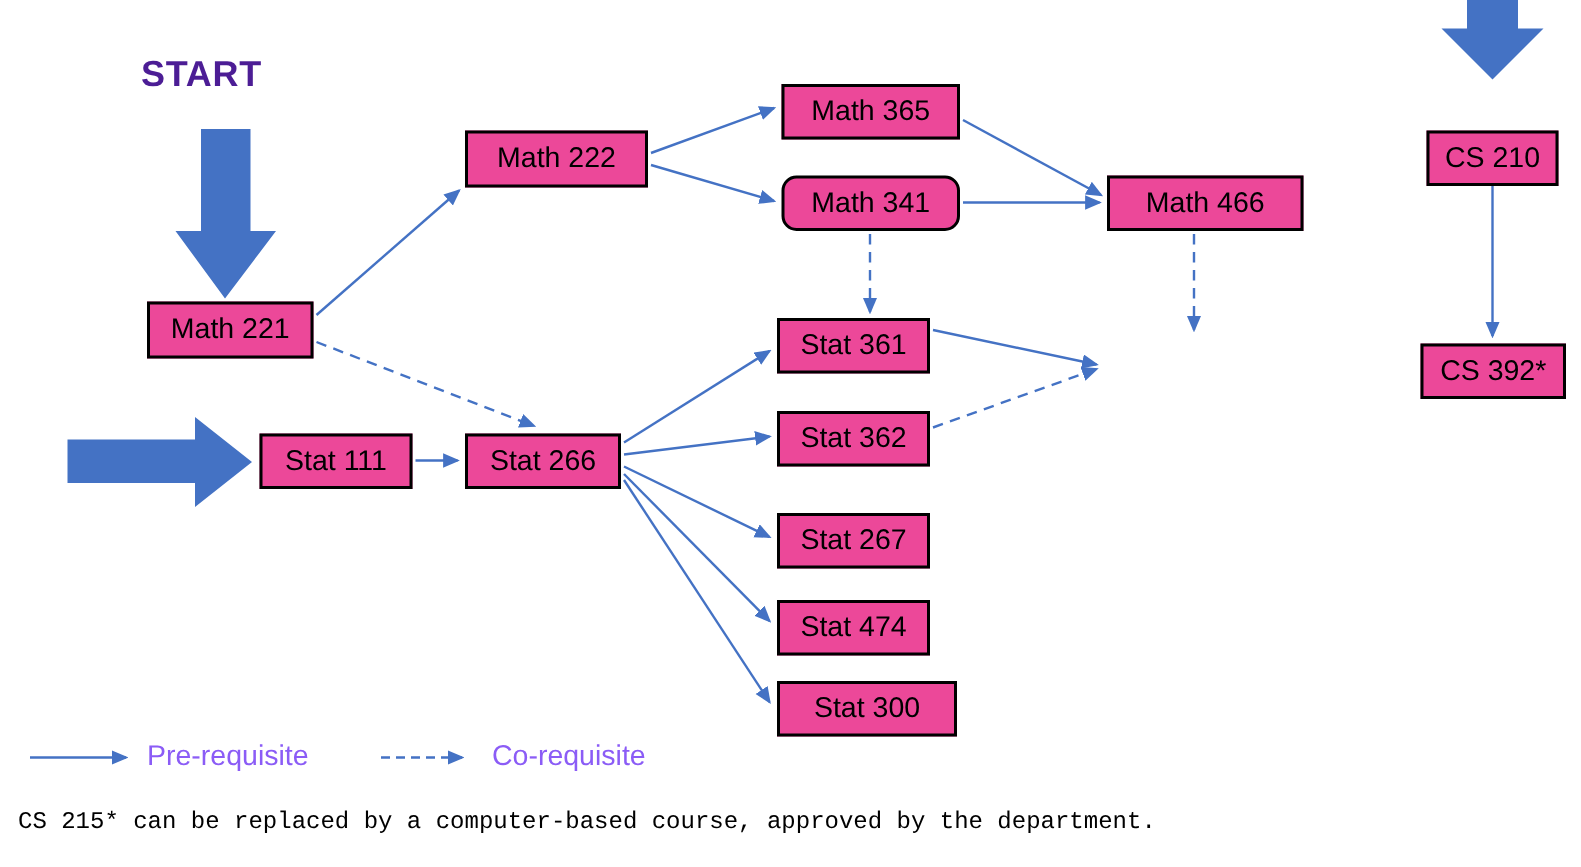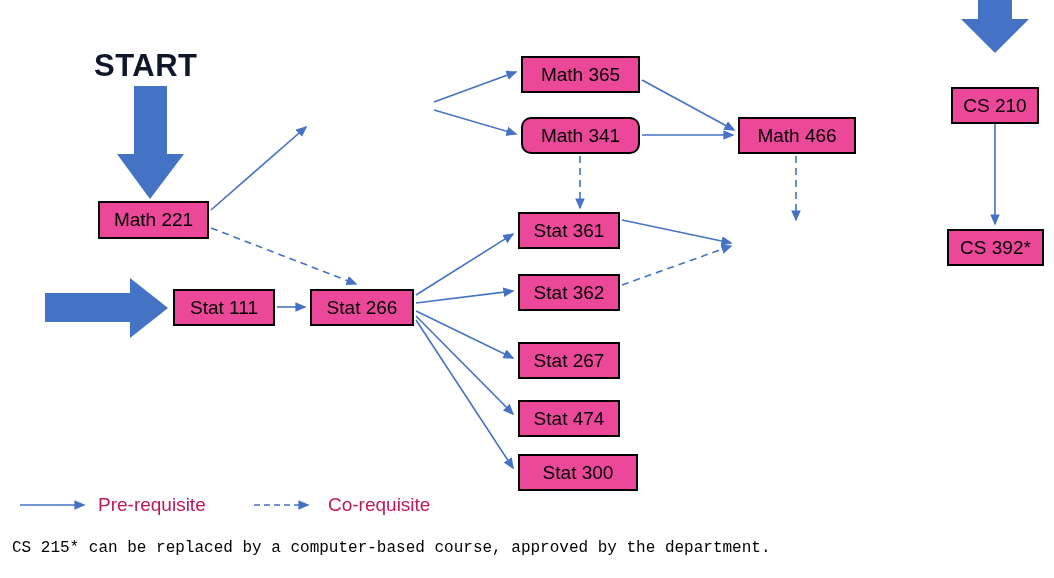--- a/index.html
+++ b/index.html
@@ -28,48 +28,47 @@
     align-items: center;
     justify-content: center;
     font-size: 19px;
     font-family: "Liberation Sans", sans-serif;
     letter-spacing: 0px;
     white-space: nowrap;
     z-index: 3;
   }
   .start-label {
     position: absolute;
-    font-size: 31px;
+    font-size: 24px;
     font-weight: bold;
-    color: #0f172a;
+    color: #4c1d95;
     font-family: "Liberation Sans", sans-serif;
     letter-spacing: 0.5px;
     z-index: 3;
-    margin-top: 12px;
   }
   svg.edges {
     position: absolute;
     left: 0;
     top: 0;
     width: 1054px;
     height: 578px;
     z-index: 1;
   }
   svg.blockarrows {
     position: absolute;
     left: 0;
     top: 0;
     width: 1054px;
     height: 578px;
     z-index: 2;
   }
   .legend-label {
     position: absolute;
     font-size: 19px;
-    color: #be185d;
+    color: #8b5cf6;
     font-family: "Liberation Sans", sans-serif;
     white-space: nowrap;
     z-index: 3;
   }
   .footnote {
     position: absolute;
     font-size: 16px;
     color: #000000;
     font-family: Liberation Mono, monospace;
     white-space: nowrap;
@@ -140,23 +139,24 @@
     <polygon fill="#4472C4" points="134,86 167,86 167,154 184,154 150,199 117,154 134,154"></polygon>
 
     <polygon fill="#4472C4" points="45,293 130,293 130,278 168,308 130,338 130,322 45,322"></polygon>
 
     <polygon fill="#4472C4" points="978,0 1012,0 1012,19 1029,19 995,53 961,19 978,19"></polygon>
   </svg>
 
   <div class="start-label" style="left:94px; top:36px;">START</div>
 
   <div class="node" style="left:98px;  top:201px; width:111px; height:38px;">Math 221</div>
+  <div class="node" style="left:310px; top:87px;  width:122px; height:38px;">Math 222</div>
   <div class="node" style="left:521px; top:56px;  width:119px; height:37px;">Math 365</div>
   <div class="node" style="left:521px; top:117px; width:119px; height:37px;border-radius:10px;">Math 341</div>
-  <div class="node" style="left:738px; top:117px; width:118px; height:37px;">Math 466</div>
+  <div class="node" style="left:738px; top:117px; width:131px; height:37px;">Math 466</div>
   <div class="node" style="left:173px; top:289px; width:102px; height:37px;">Stat 111</div>
   <div class="node" style="left:310px; top:289px; width:104px; height:37px;">Stat 266</div>
   <div class="node" style="left:518px; top:212px; width:102px; height:37px;">Stat 361</div>
   <div class="node" style="left:518px; top:274px; width:102px; height:37px;">Stat 362</div>
   <div class="node" style="left:518px; top:342px; width:102px; height:37px;">Stat 267</div>
   <div class="node" style="left:518px; top:400px; width:102px; height:37px;">Stat 474</div>
   <div class="node" style="left:518px; top:454px; width:120px; height:37px;">Stat 300</div>
   <div class="node" style="left:951px; top:56px;  width:88px;  height:37px;margin-top:31px;">CS 210</div>
   <div class="node" style="left:947px; top:229px; width:97px;  height:37px;">CS 392*</div>
 

